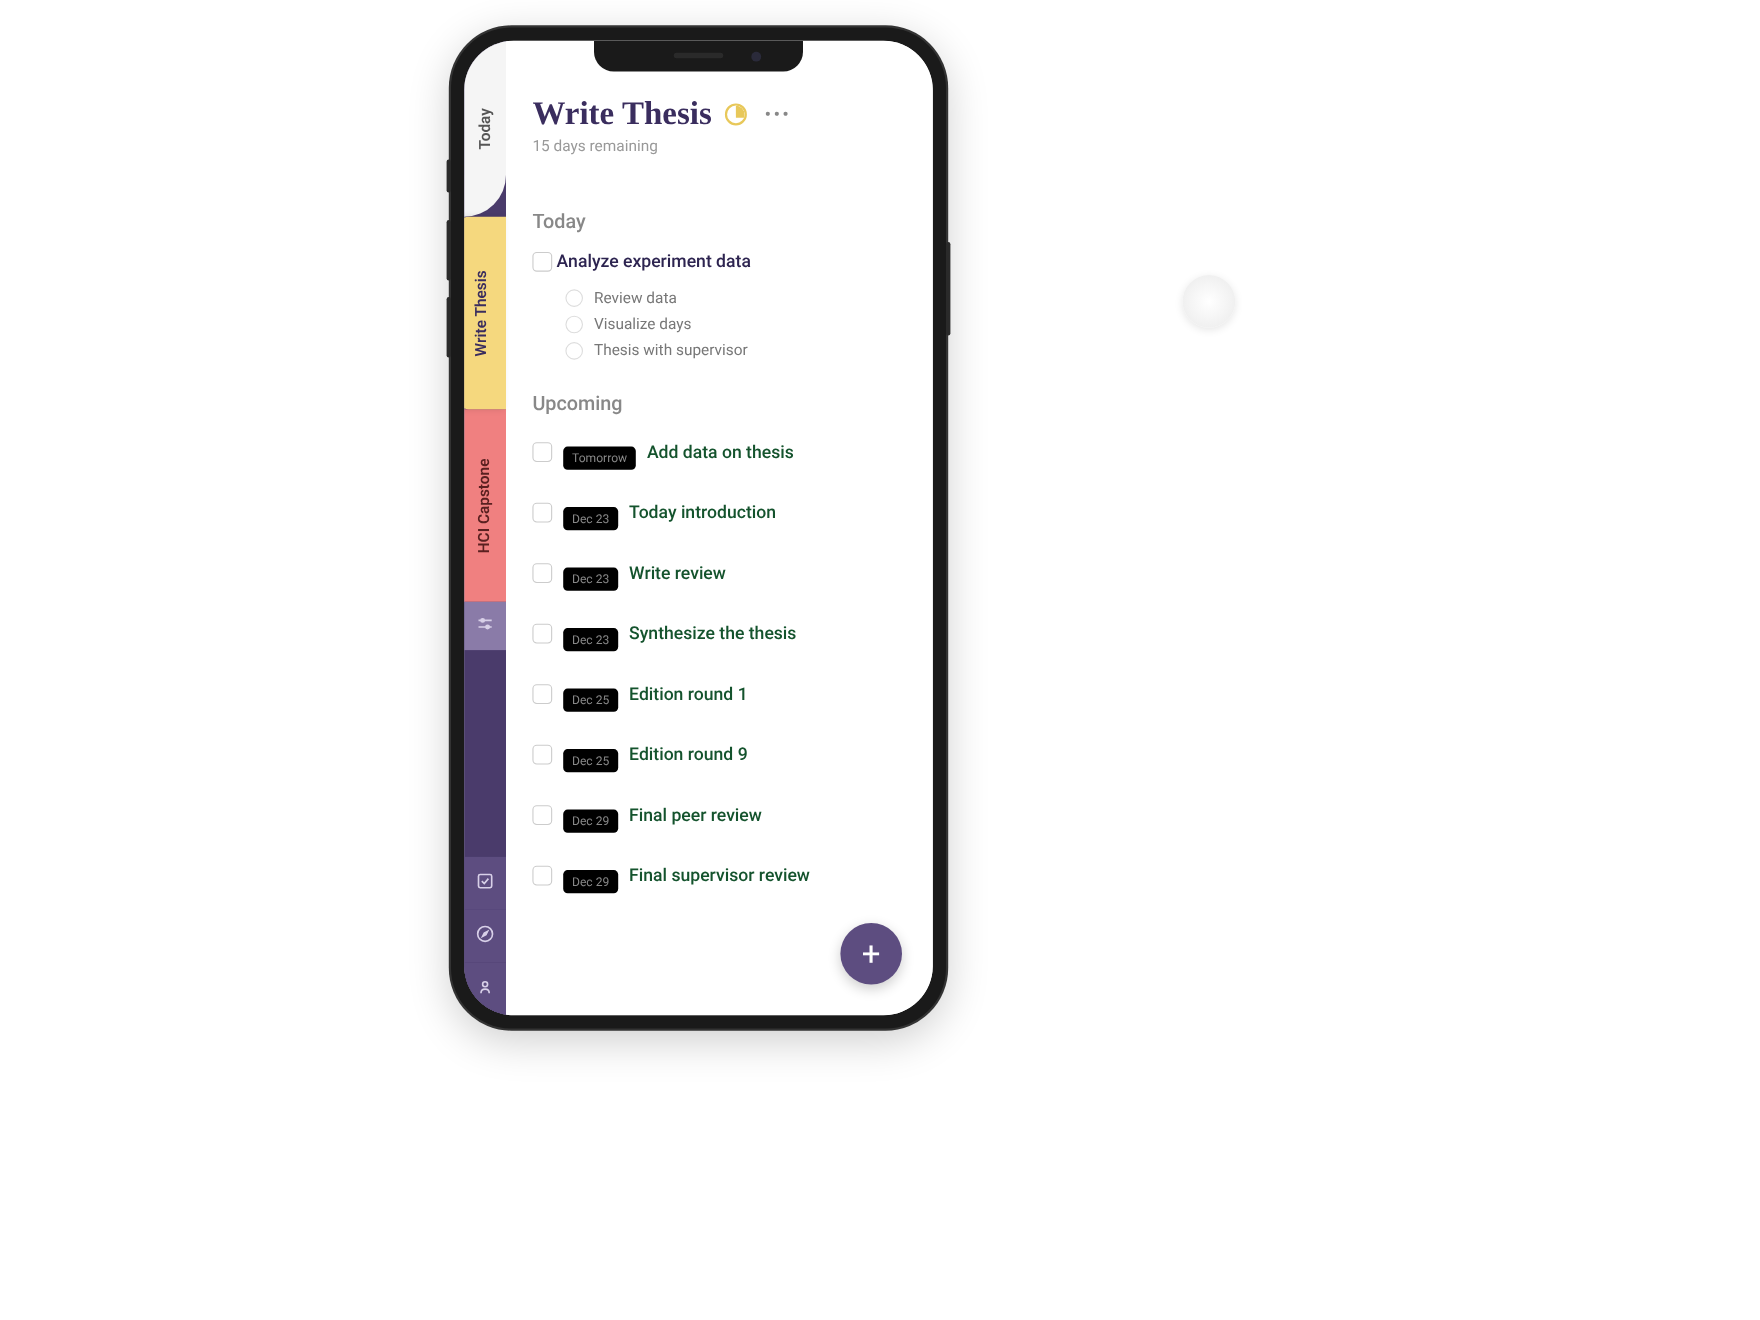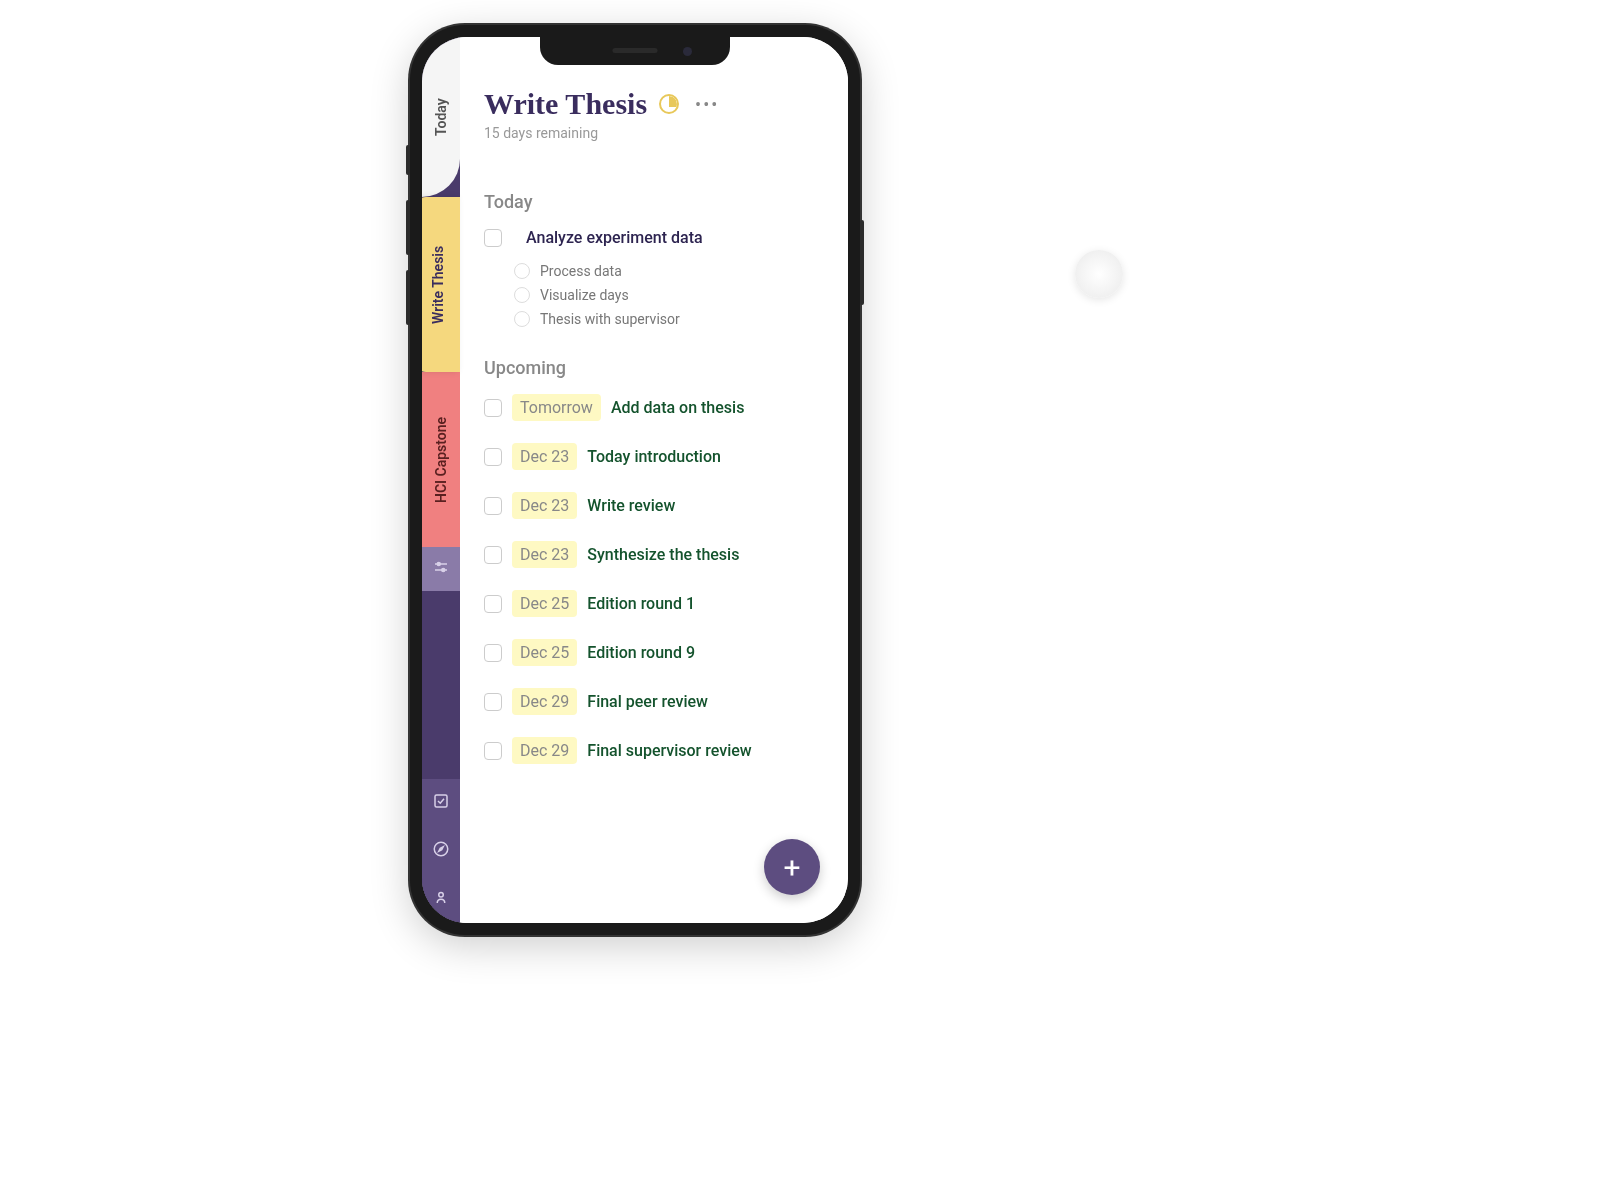--- a/index.html
+++ b/index.html
@@ -189,21 +189,21 @@
   .section-title {
     color: #888;
     font-size: 18px;
     font-weight: 500;
     margin-bottom: 16px;
   }
 
   .task {
     display: flex;
     align-items: center;
-    gap: 24px;
+    gap: 4px;
     margin-bottom: 16px;
   }
   .checkbox {
     width: 18px;
     height: 18px;
     border: 1.5px solid #ccc;
     border-radius: 4px;
     flex-shrink: 0;
     cursor: pointer;
   }
@@ -235,25 +235,26 @@
     font-size: 14px;
   }
 
   .upcoming-task {
     display: flex;
     align-items: center;
     gap: 10px;
     margin-bottom: 22px;
   }
   .date-badge {
-    background: #fef9c3;
+    background: #000000;
     color: #888;
-    font-size: 16px;
+    font-size: 11px;
     padding: 4px 8px;
     border-radius: 4px;
+    margin-top: 12px;
   }
   .upcoming-text {
     color: #14532d;
     font-size: 16px;
     font-weight: 500;
   }
 
   .fab {
     position: absolute;
     bottom: 28px;
@@ -353,21 +354,21 @@
         <div class="subtitle">15 days remaining</div>
 
         <div class="section-title">Today</div>
         <div class="task">
           <div class="checkbox"></div>
           <div class="task-text">Analyze experiment data</div>
         </div>
         <div class="subtask-list">
           <div class="subtask">
             <div class="radio"></div>
-            <div class="subtask-text">Process data</div>
+            <div class="subtask-text">Review data</div>
           </div>
           <div class="subtask">
             <div class="radio"></div>
             <div class="subtask-text">Visualize days</div>
           </div>
           <div class="subtask">
             <div class="radio"></div>
             <div class="subtask-text">Thesis with supervisor</div>
           </div>
         </div>

